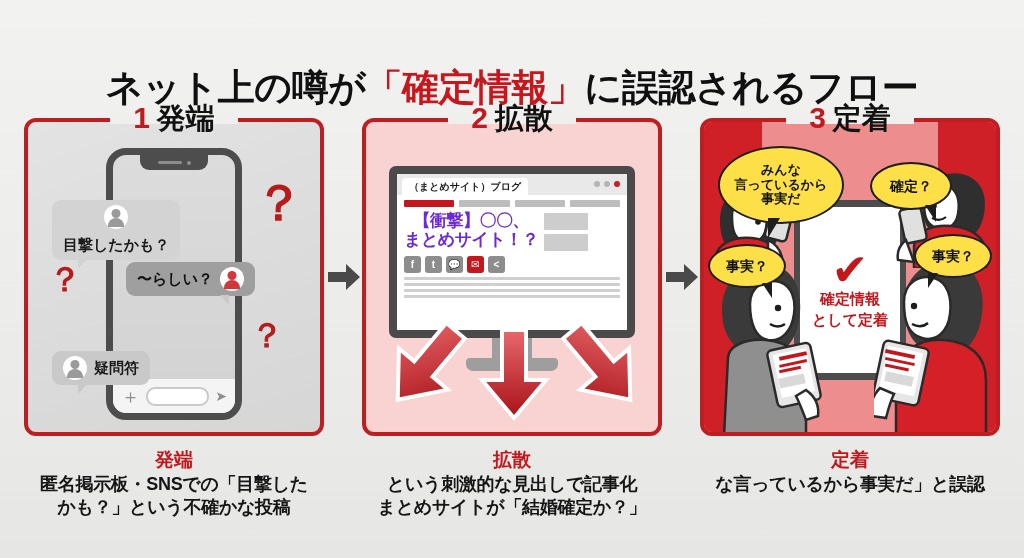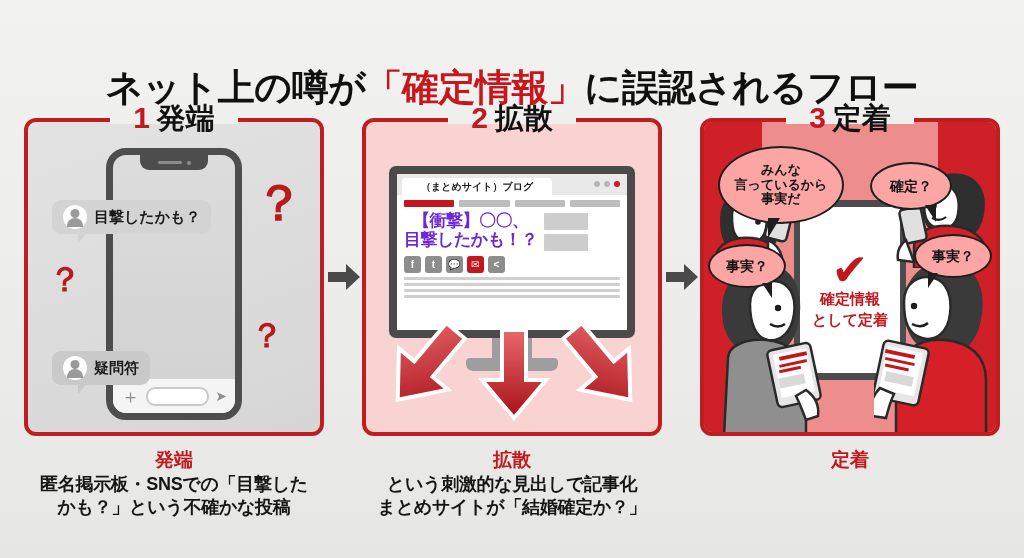--- a/index.html
+++ b/index.html
@@ -74,21 +74,21 @@
     font-size:15px;font-weight:bold;color:#1a1a1a;white-space:nowrap;z-index:4;
   }
   .bub::after{
     content:"";position:absolute;bottom:-9px;width:0;height:0;
     border-style:solid;border-width:10px 9px 0 0;
     border-color:#c9c9c9 transparent transparent transparent;
   }
   .bub.l::after{left:26px;}
   .bub.r::after{right:26px;border-width:10px 0 0 9px;
     border-color:#c9c9c9 transparent transparent transparent;}
-  .bub1{left:24px;top:78px;background:#d3d3d3;}
+  .bub1{left:24px;top:78px;background:#d3d3d3;flex-direction:column;}
   .bub1::after{border-color:#d3d3d3 transparent transparent transparent;}
   .bub2{left:98px;top:140px;background:#9f9f9f;color:#111;}
   .bub2::after{border-color:#9f9f9f transparent transparent transparent;}
   .bub3{left:24px;top:200px;background:#c9c9c9;margin-top:29px;}
   .av{width:24px;height:24px;border-radius:50%;background:#fff;position:relative;flex:0 0 24px;}
   .av::before{content:"";position:absolute;left:50%;top:4px;transform:translateX(-50%);
     width:9px;height:9px;border-radius:50%;background:#9a9a9a;}
   .av::after{content:"";position:absolute;left:50%;bottom:2px;transform:translateX(-50%);
     width:16px;height:9px;border-radius:8px 8px 0 0;background:#9a9a9a;}
   .av.red::before{background:#d2373c;} .av.red::after{background:#d2373c;}
@@ -100,21 +100,21 @@
 
   
   .monitor{position:absolute;left:50%;transform:translateX(-50%);top:44px;width:246px;}
   .screen{
     border:8px solid #4a4a4a;border-radius:7px;background:#fff;height:172px;
     box-sizing:border-box;padding:0;overflow:hidden;position:relative;
   }
   .browser-bar{height:21px;background:#e9e9e9;display:flex;align-items:center;position:relative;}
   .tab{
     background:#fff;border-radius:4px 4px 0 0;height:17px;margin-left:5px;margin-top:4px;
-    padding:0 19px;display:flex;align-items:center;font-size:10px;font-weight:bold;color:#1b1b1b;
+    padding:0 7px;display:flex;align-items:center;font-size:10px;font-weight:bold;color:#1b1b1b;
     white-space:nowrap;
   }
   .dots{position:absolute;right:7px;top:7px;display:flex;gap:4px;}
   .dots i{width:6px;height:6px;border-radius:50%;background:#b5b5b5;display:block;}
   .dots i.red{background:#cf1b22;}
   .navrow{display:flex;gap:5px;padding:5px 7px 0 7px;}
   .navrow b{height:7px;border-radius:1px;background:#bdbdbd;display:block;flex:1;}
   .navrow b.red{background:#c3161d;}
   .body2{display:flex;padding:4px 7px 0 7px;gap:6px;}
   .headline{
@@ -143,21 +143,21 @@
     position:absolute;left:50%;transform:translateX(-50%);top:78px;
     width:112px;height:180px;background:#4c4c4c;border-radius:8px;padding:7px 6px;
     box-sizing:border-box;
   }
   .tablet-inner{background:#fff;height:100%;border-radius:2px;
     display:flex;flex-direction:column;align-items:center;justify-content:center;gap:4px;}
   .check{font-size:44px;color:#c2181d;line-height:0.8;font-weight:bold;}
   .stxt{font-size:15px;font-weight:bold;color:#c2181d;line-height:1.12;text-align:center;}
 
   .sb{
-    position:absolute;background:#fca5a5;border:2.5px solid #1e1e1e;border-radius:50%;
+    position:absolute;background:#fde047;border:2.5px solid #1e1e1e;border-radius:50%;
     display:flex;align-items:center;justify-content:center;text-align:center;
     font-weight:bold;color:#121212;line-height:1.15;z-index:9;
   }
   .sb::after{content:"";position:absolute;width:0;height:0;border-style:solid;}
   .sb1{left:14px;top:24px;width:122px;height:74px;font-size:13px;}
   .sb1::after{bottom:-16px;left:48px;border-width:20px 12px 0 0;border-color:#1e1e1e transparent transparent transparent;}
   .sb2{right:44px;top:40px;width:78px;height:44px;font-size:14px;}
   .sb2::after{bottom:-14px;right:14px;border-width:17px 0 0 11px;border-color:#1e1e1e transparent transparent transparent;}
   .sb3{left:4px;top:122px;width:74px;height:40px;font-size:14px;}
   .sb3::after{bottom:-12px;right:12px;border-width:15px 0 0 10px;border-color:#1e1e1e transparent transparent transparent;}
@@ -194,20 +194,24 @@
       <div class="phone-bottom">
         <span class="plus">＋</span>
         <span class="inbar"></span>
         <span class="sendi">➤</span>
       </div>
     </div>
 
     <div class="bub l bub1">
       <span class="av"></span>
       <span>目撃したかも？</span>
+    </div>
+    <div class="bub r bub2">
+      <span>〜らしい？</span>
+      <span class="av red"></span>
     </div>
     <div class="bub l bub3">
       <span class="av"></span>
       <span>疑問符</span>
     </div>
 
     <div class="qm qm1">？</div>
     <div class="qm qm2">？</div>
     <div class="qm qm3">？</div>
   </div>
@@ -225,21 +229,21 @@
         </div>
         <div class="navrow">
           <b class="red"></b>
           <b></b>
           <b></b>
           <b></b>
         </div>
         <div class="body2">
           <div>
             <div class="headline">【衝撃】〇〇、</div>
-            <div class="headline">目撃したかも！？</div>
+            <div class="headline">まとめサイト！？</div>
           </div>
           <div class="sidecol">
             <b></b>
             <b></b>
           </div>
         </div>
         <div class="socials">
           <span>f</span>
           <span>t</span>
           <span>💬</span>
@@ -409,15 +413,16 @@
     <div class="cb">匿名掲示板・SNSでの「目撃した</div>
     <div class="cb">かも？」という不確かな投稿</div>
   </div>
   <div class="cap" id="cap2">
     <div class="ch">拡散</div>
     <div class="cb">という刺激的な見出しで記事化</div>
     <div class="cb">まとめサイトが「結婚確定か？」</div>
   </div>
   <div class="cap" id="cap3">
     <div class="ch">定着</div>
+    <div class="cb">な言っているから事実だ」と誤認</div>
   </div>
 
 </div>
 
 </body></html>

